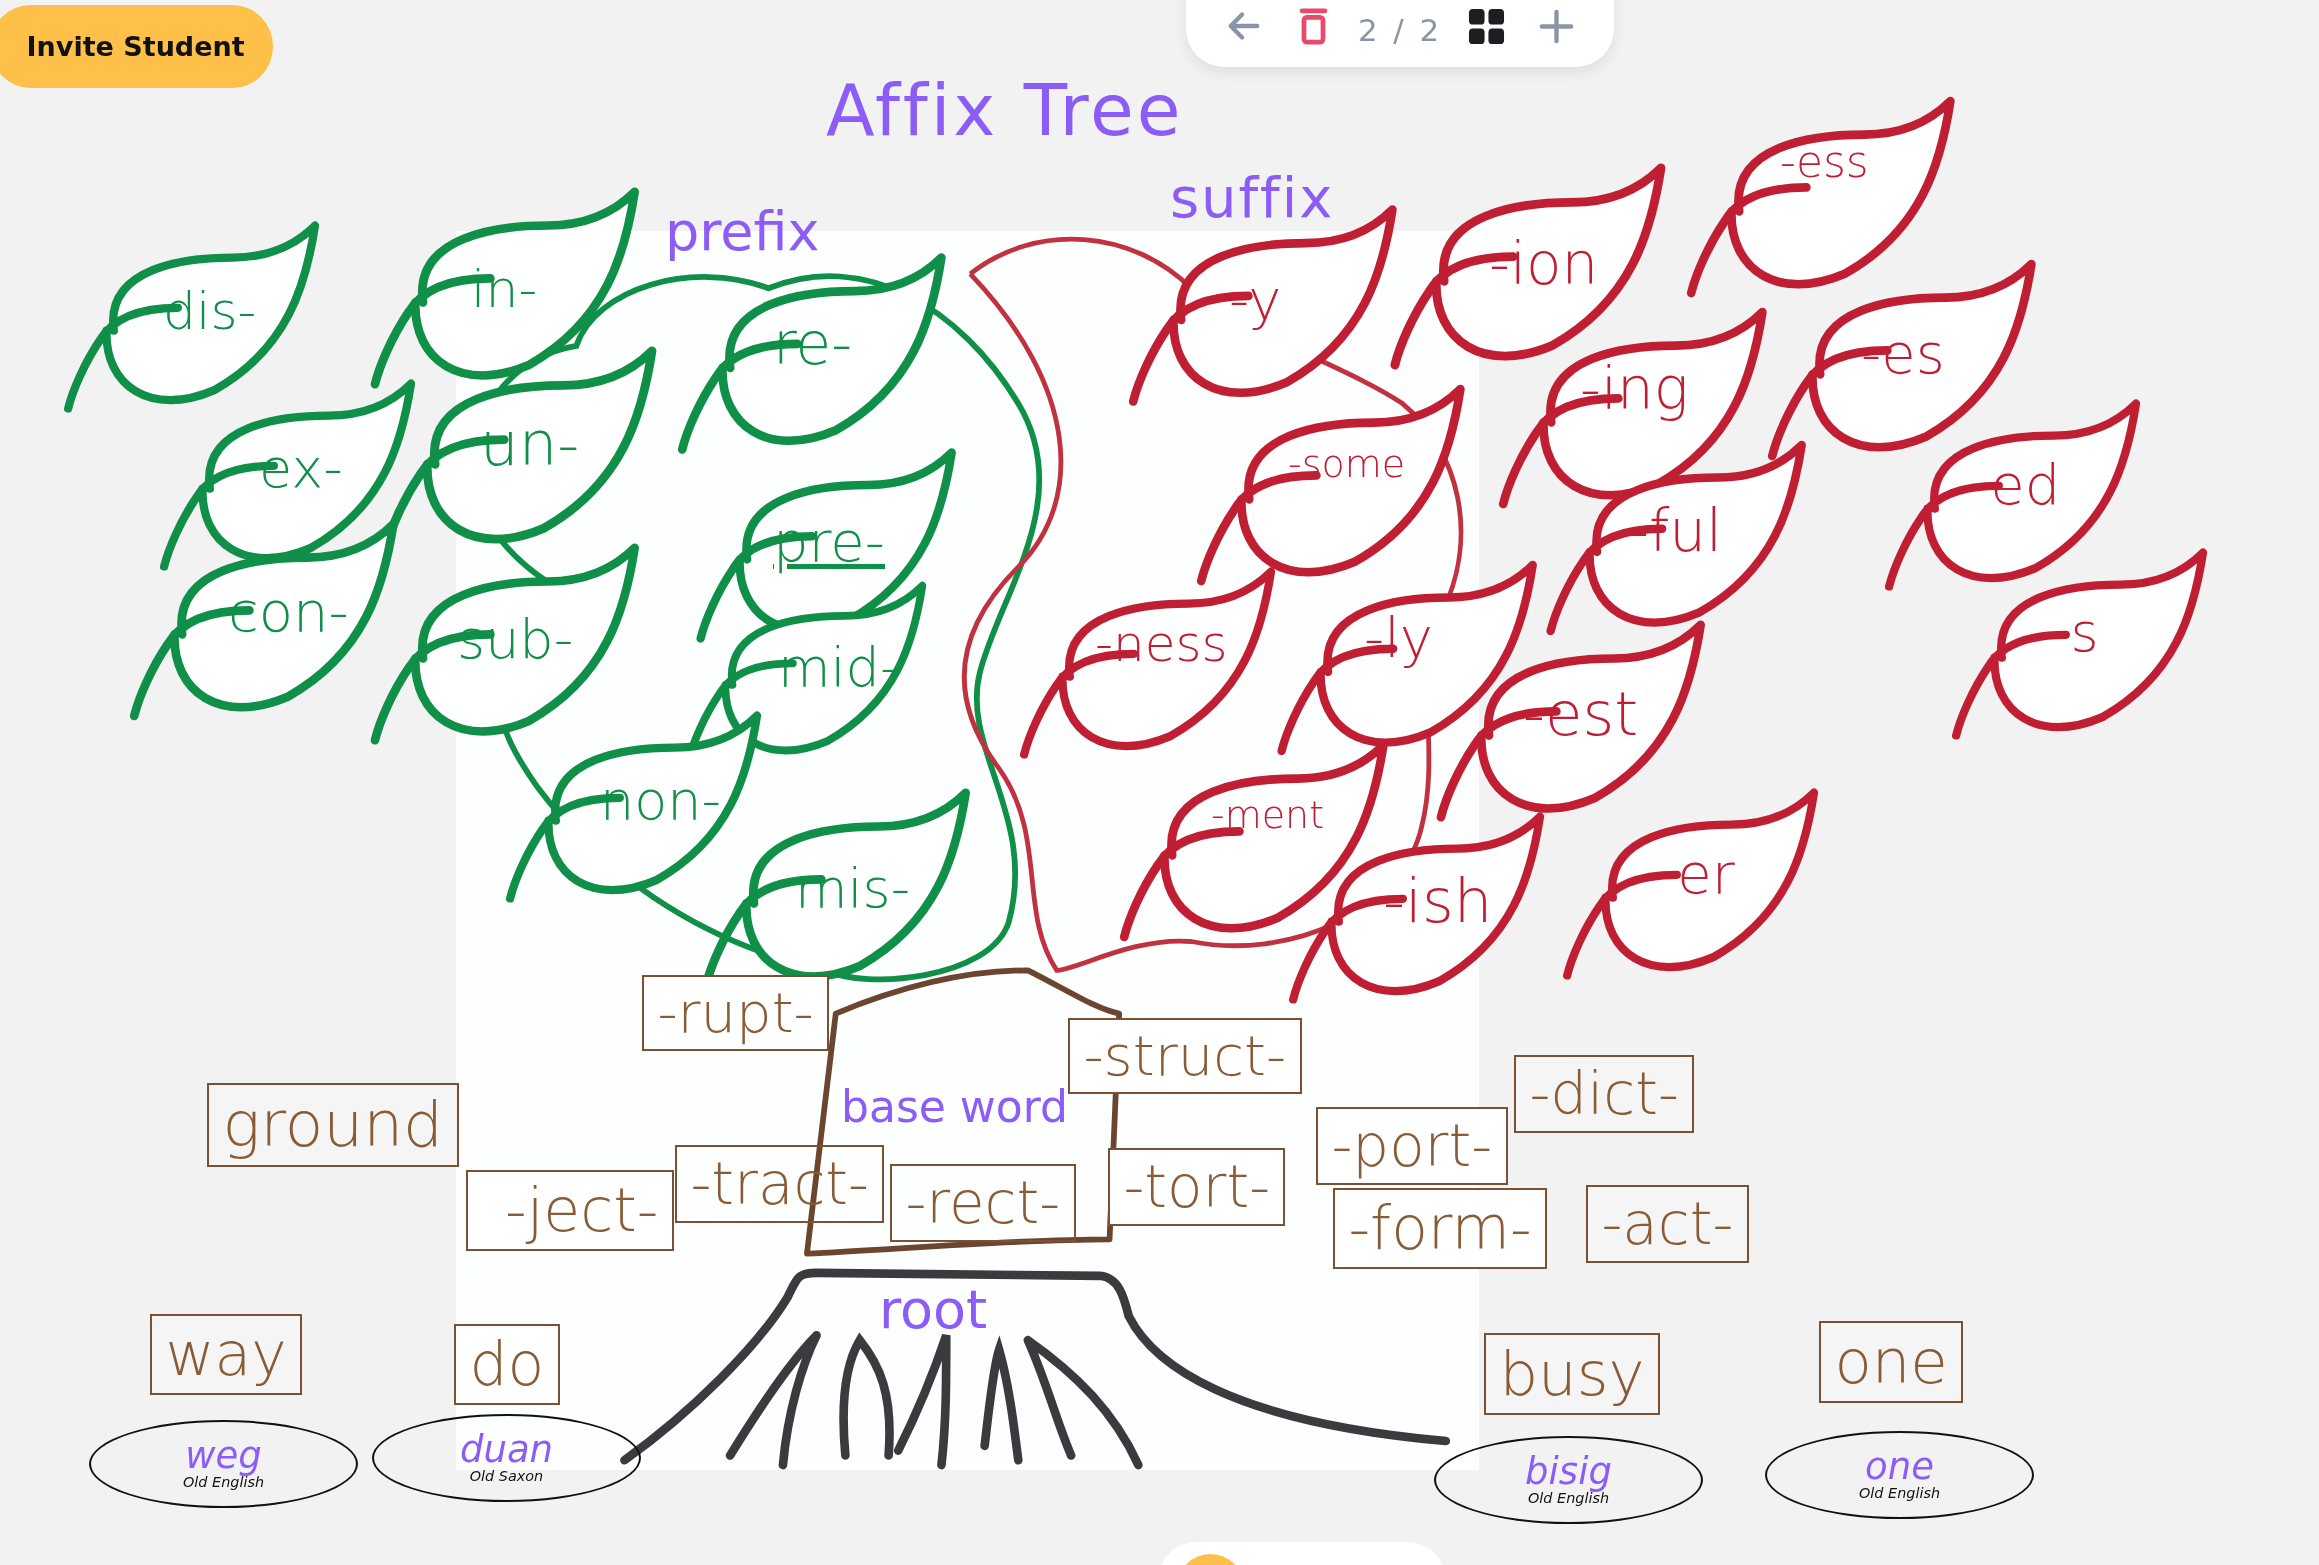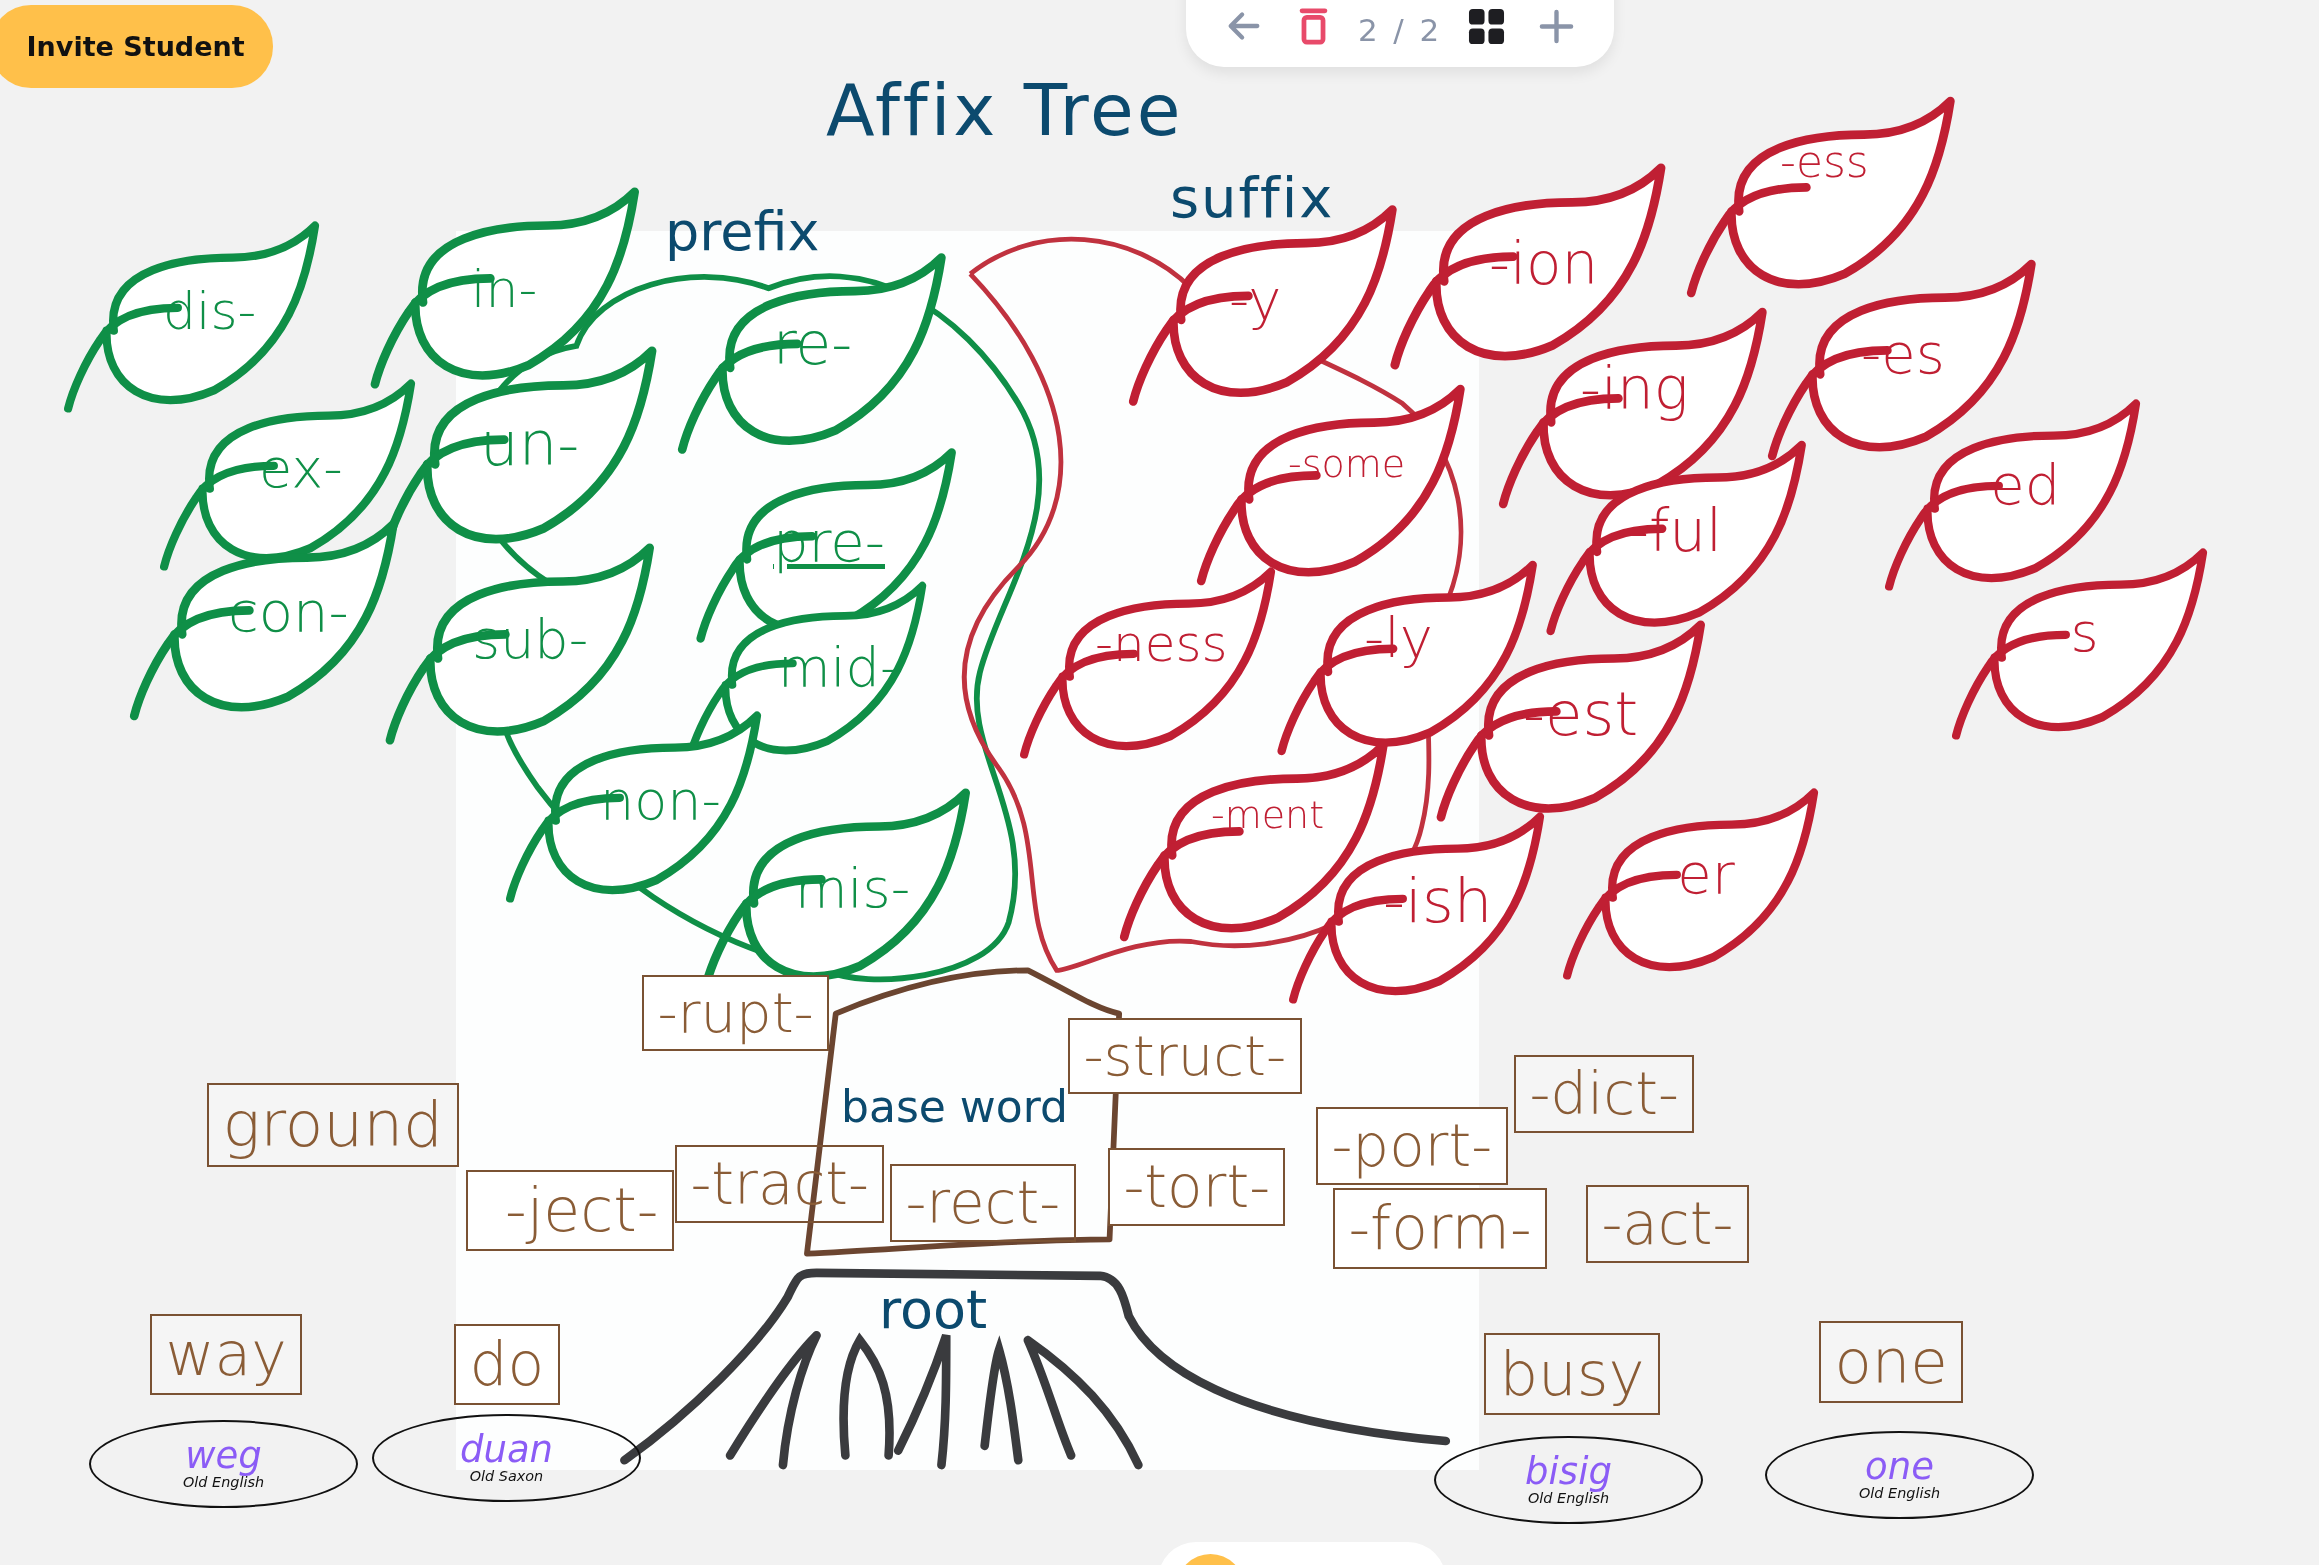--- a/index.html
+++ b/index.html
@@ -3,21 +3,21 @@
 <meta charset="utf-8">
 <style>
   html,body{margin:0;padding:0;}
   body{width:2319px;height:1566px;background:#f2f2f2;position:relative;overflow:hidden;font-family:"DejaVu Sans",sans-serif;}
   .abs{position:absolute;}
   #invite{left:-9.6px;top:4.8px;width:283px;height:83px;border-radius:41px;background:#ffc04a;border:none;font-family:"DejaVu Sans",sans-serif;font-weight:bold;font-size:27px;color:#111;display:flex;align-items:center;justify-content:center;padding-left:13.4px;box-sizing:border-box;cursor:pointer;}
   #toolbar{left:1186px;top:-29px;width:428px;height:96px;background:#fff;border-radius:0 0 38px 38px;box-shadow:0 5.8px 13.4px rgba(0,0,0,0.08);display:flex;align-items:flex-end;justify-content:space-around;padding:0 23px 19px;box-sizing:border-box;}
   .tb-btn{width:50px;height:44px;display:flex;align-items:center;justify-content:center;cursor:pointer;}
   .page-count{font-size:31px;color:#8a94a8;letter-spacing:2.9px;font-family:"DejaVu Sans",sans-serif;}
   #canvas{left:456px;top:231px;width:1023px;height:1239px;background:#fdfefe;}
-  .hand{font-family:"DejaVu Sans",sans-serif;color:#0c4a6e;}
+  .hand{font-family:"DejaVu Sans",sans-serif;color:#8b5cf6;}
   #title{left:826px;top:69px;font-size:71px;letter-spacing:2.9px;}
   #prefix-label{left:665px;top:200px;font-size:54px;}
   #suffix-label{left:1170px;top:165px;font-size:56px;letter-spacing:1.9px;}
   .leaf{position:absolute;width:288px;height:202px;}
   .leaf svg{position:absolute;left:0;top:0;width:100%;height:100%;overflow:visible;}
   .leaf .lbl{position:absolute;font-family:"DejaVu Sans",sans-serif;font-weight:200;white-space:nowrap;}
   .leaf.g .lbl{color:#0f8f47;}
   .leaf.r .lbl{color:#c01f33;}
   .tile{position:absolute;border:2.9px solid #7a5233;background:#fff;color:#8a5c36;font-family:"DejaVu Sans",sans-serif;font-weight:200;padding:3.8px 13.4px;white-space:nowrap;box-sizing:border-box;line-height:1.15;}
   .tile.grey{background:#f5f5f5;}
@@ -118,21 +118,21 @@
       <use href="#leaf-shape"></use>
     </svg>
   <span class="lbl" style="left:110px;top:60px;font-size:58px;">re-</span>
 </div>
 <div class="leaf g" style="left:115px;top:519px;color:#0f8f47;width:288px;height:202px;">
   <svg viewBox="0 0 300 210">
       <use href="#leaf-shape"></use>
     </svg>
   <span class="lbl" style="left:113px;top:60px;font-size:56px;">con-</span>
 </div>
-<div class="leaf g" style="left:366px;top:543px;color:#0f8f47;width:298px;height:202px;">
+<div class="leaf g" style="left:351px;top:543px;color:#0f8f47;width:298px;height:202px;">
   <svg viewBox="0 0 300 210">
       <use href="#leaf-shape"></use>
     </svg>
   <span class="lbl" style="left:106px;top:65px;font-size:54px;">sub-</span>
 </div>
 <div class="leaf g" style="left:682px;top:442px;color:#0f8f47;width:279px;height:207px;">
   <svg viewBox="0 0 300 210">
       <use href="#leaf-shape"></use>
     </svg>
   <span class="lbl" style="left:91px;top:67px;font-size:56px;text-decoration:underline;">pre-</span>

